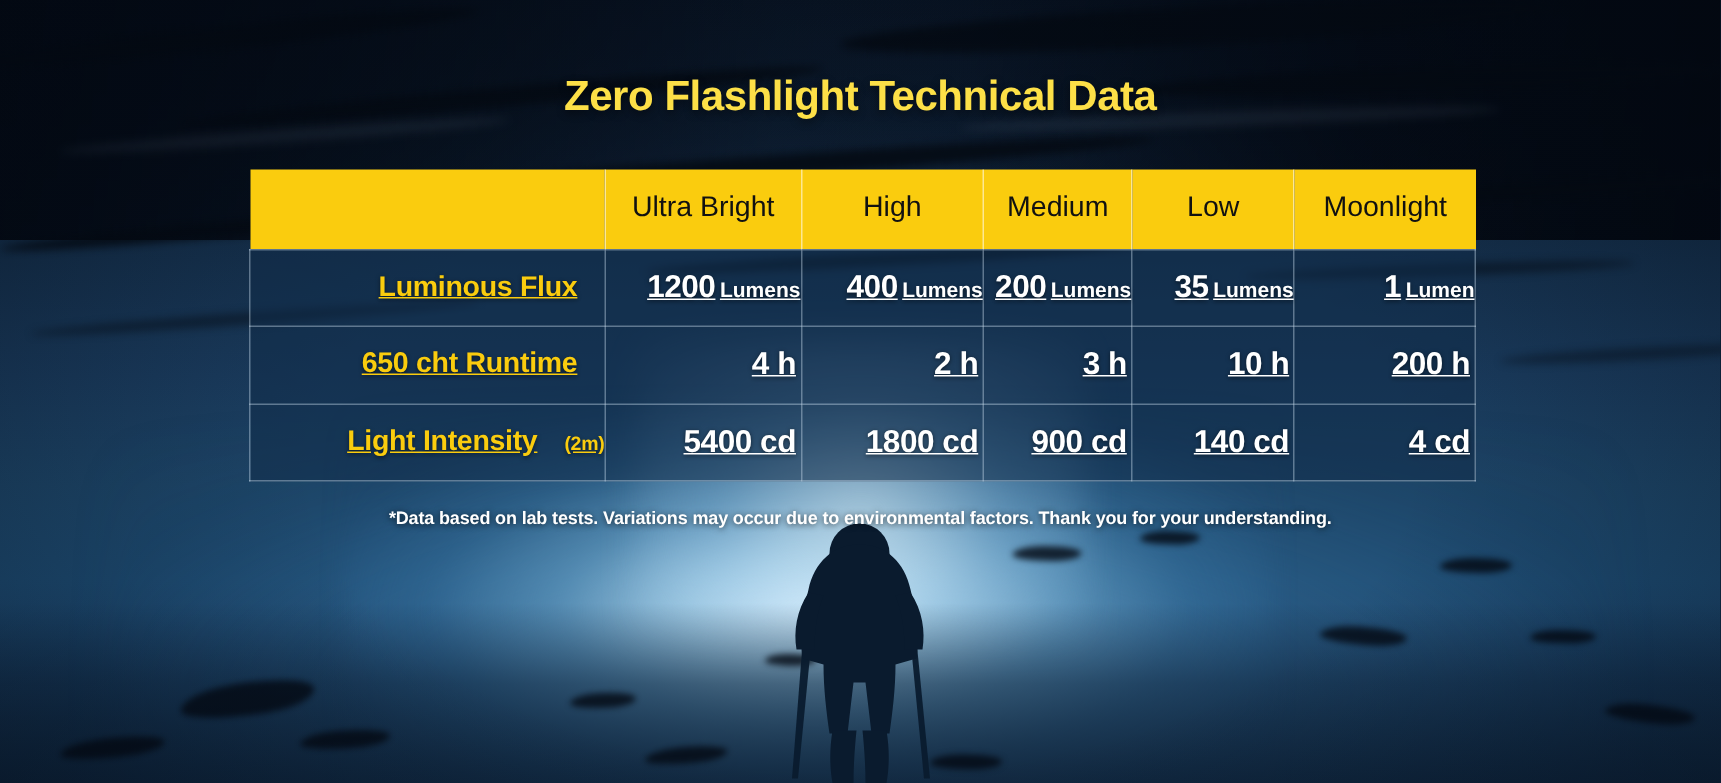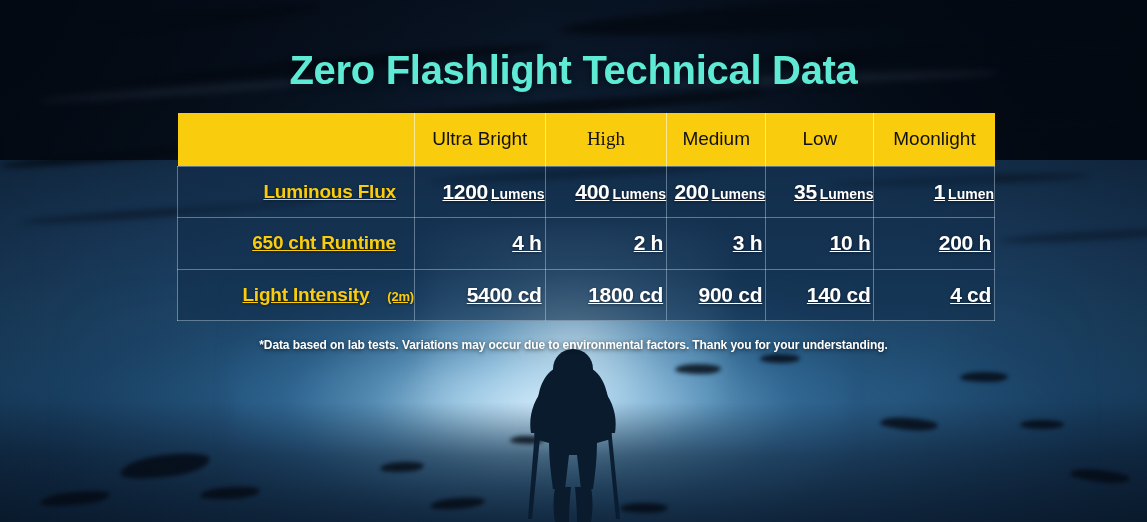--- a/index.html
+++ b/index.html
@@ -96,30 +96,30 @@
     background:radial-gradient(ellipse at 50% 60%, rgba(0,0,0,0) 45%, rgba(2,8,18,.45) 100%);
     pointer-events:none;
   }
 
   
   #content { position:absolute; inset:0; }
 
   .title {
     position:absolute; top:48px; left:0; right:0;
     text-align:center;
-    color:#5eead4;
-    font-size:40px;
+    color:#fde047;
+    font-size:28px;
     font-weight:bold;
     letter-spacing:-0.3px;
     text-shadow:0 2px 6px rgba(0,0,0,.45);
   }
 
   .table {
     position:absolute;
-    left:177px; top:113px;
+    left:166px; top:113px;
     width:818px; height:208px;
     border-collapse:collapse;
     table-layout:fixed;
   }
   .table td, .table th { padding:0; }
 
   .hdr-row th {
     background:#facc0e;
     color:#111111;
     height:53px;
@@ -252,21 +252,21 @@
 
 <div id="content">
 
   <div class="title">Zero Flashlight Technical Data</div>
 
   <table class="table">
     <thead>
       <tr class="hdr-row">
         <th class="blank" style="width:232px;"></th>
         <th style="width:128px;">Ultra Bright</th>
-        <th style="width:119px;font-family:Liberation Serif, serif;">High</th>
+        <th style="width:119px;">High</th>
         <th style="width:97px;margin-top:19px;">Medium</th>
         <th style="width:106px;">Low</th>
         <th style="width:118px;">Moonlight</th>
       </tr>
     </thead>
     <tbody>
       <tr class="body-row">
         <td class="label">
           <span>Luminous Flux</span><span class="sub"></span>
         </td>

